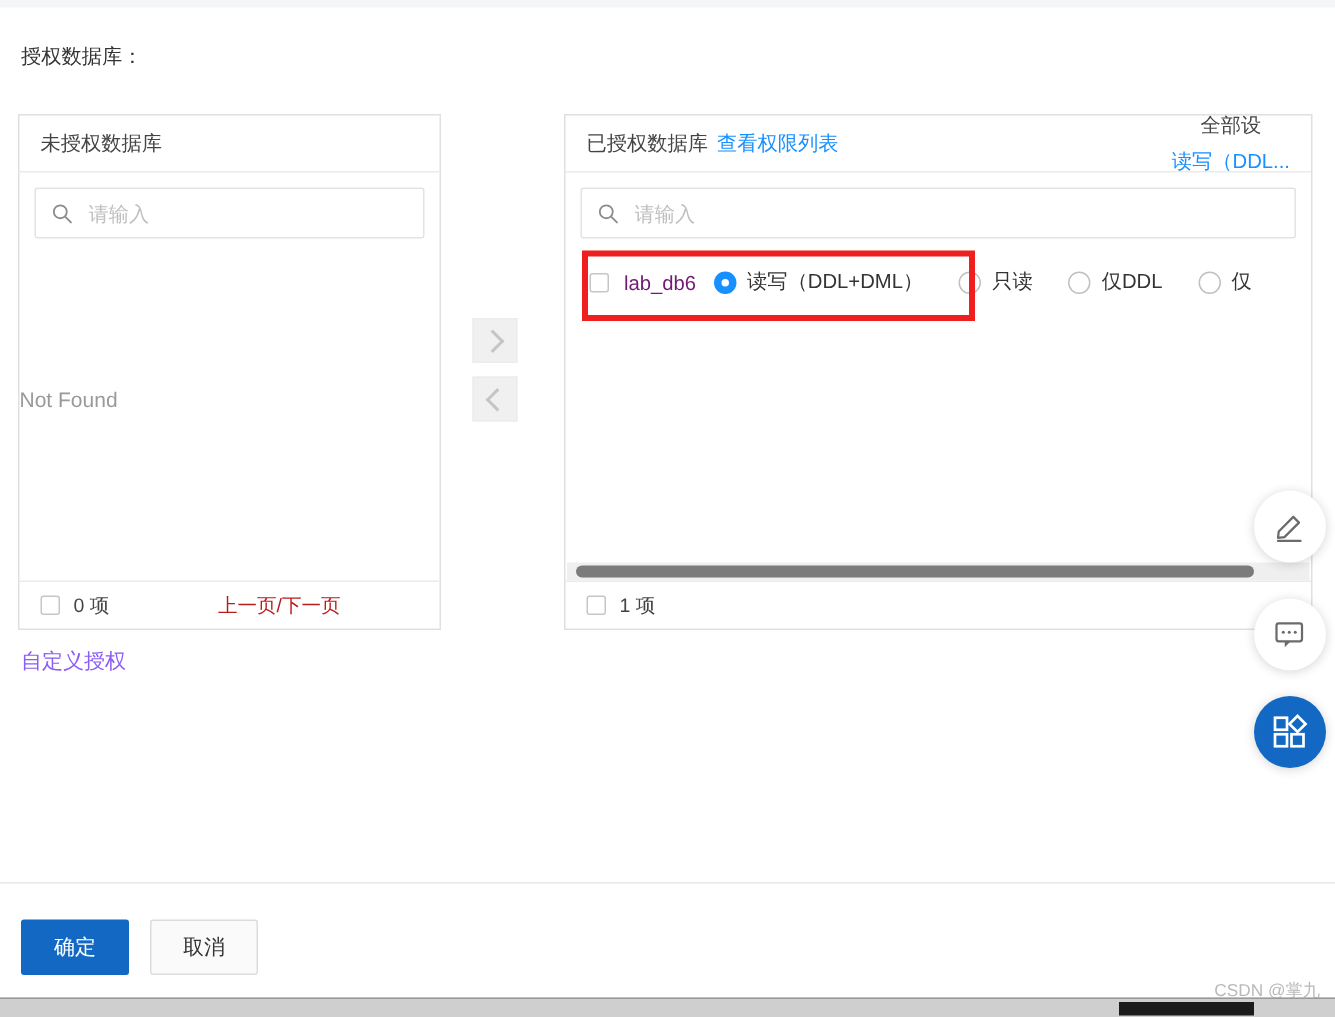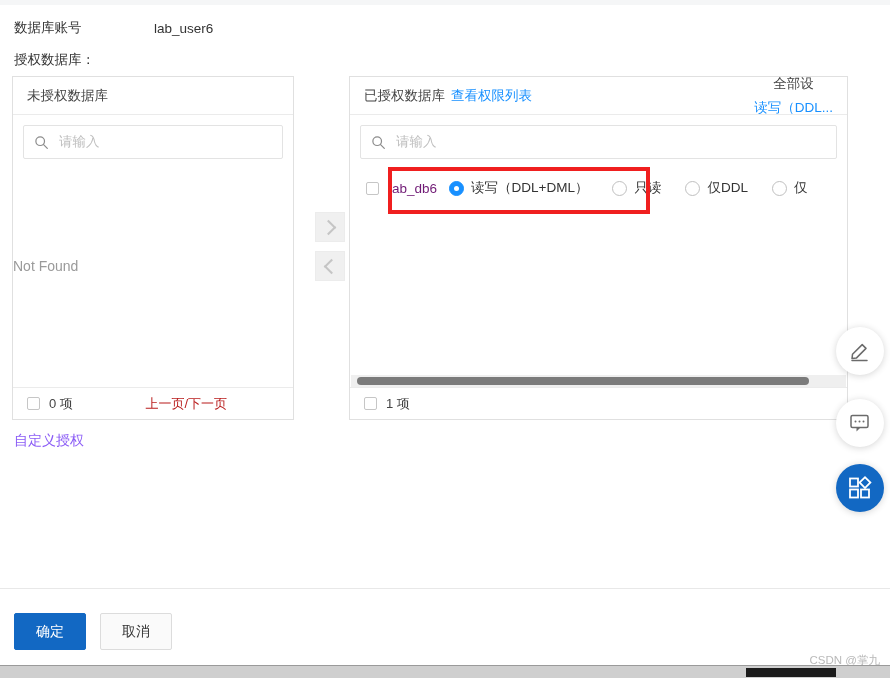--- a/index.html
+++ b/index.html
@@ -65,21 +65,21 @@
     border: 1px solid #e0e0e0;
     background: #ffffff;
     box-sizing: border-box;
     height: 344px;
   }
   .panel-left {
     left: 0;
     width: 282px;
   }
   .panel-right {
-    left: 337px;
+    left: 364px;
     width: 499px;
   }
   .panel-header {
     height: 38px;
     border-bottom: 1px solid #ebebeb;
     display: flex;
     align-items: center;
     padding: 0 14px;
     box-sizing: border-box;
     font-size: 13.5px;
@@ -112,21 +112,21 @@
     align-items: center;
     padding: 0 10px;
     box-sizing: border-box;
     background: #fff;
   }
   .search-box input {
     border: 0;
     outline: 0;
     flex: 1;
     font-size: 13.5px;
-    font-family: Liberation Serif, serif;
+    font-family: Liberation Sans, sans-serif;
     color: #a21caf;
     background: transparent;
     padding-left: 10px;
   }
   .search-box input::placeholder { color: #bfbfbf; }
   .mag {
     width: 15px; height: 15px;
     flex: 0 0 15px;
     display: block;
   }
@@ -368,24 +368,20 @@
     height: 9px;
     background: #1b1b1b;
   }
 </style>
 </head>
 <body>
 
 <div class="top-band"></div>
 
 <div class="form-head">
-  <div class="row-label-line">
-    <span class="field-label">数据库账号</span>
-    <span class="field-value">lab_user6</span>
-  </div>
   <div class="sub-label">授权数据库：</div>
 </div>
 
 <div class="transfer">
 
   <div class="panel panel-left">
     <div class="panel-header">
       <span class="ph-left">
         <span>未授权数据库</span>
       </span>

